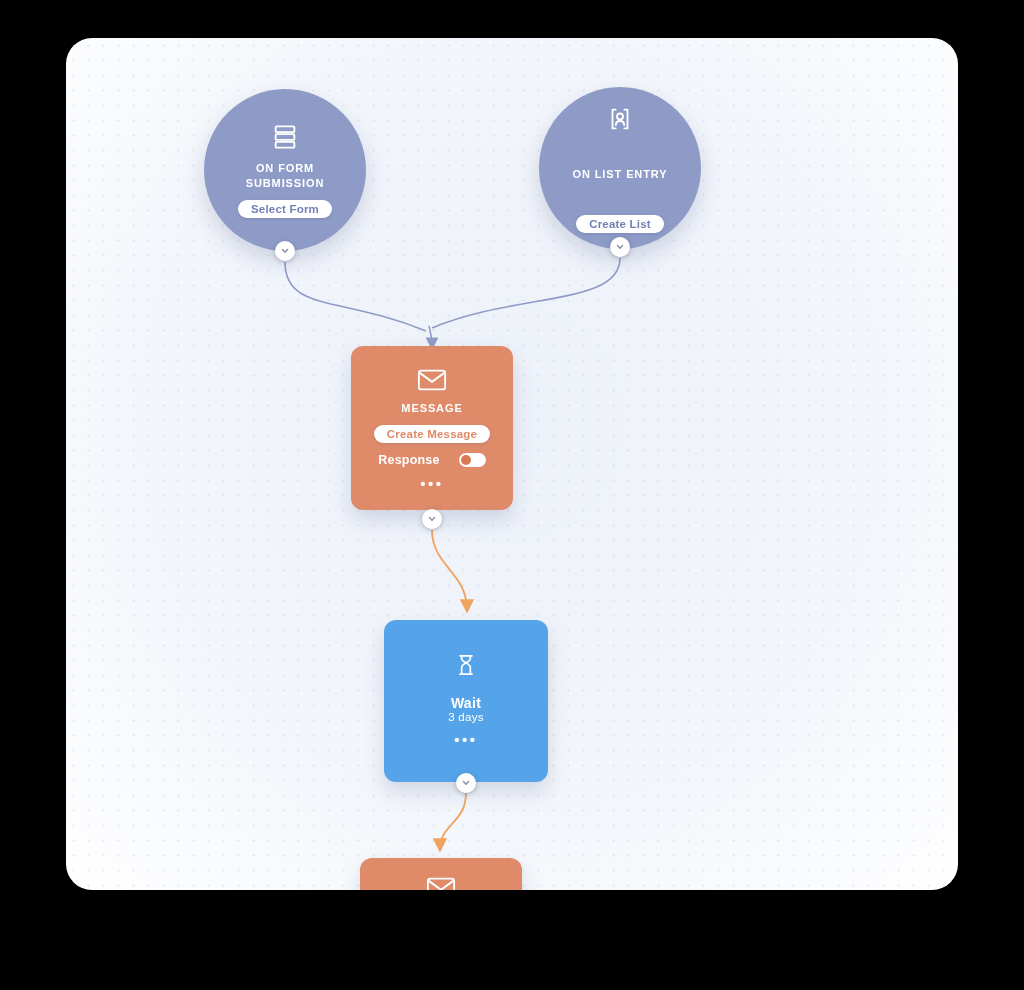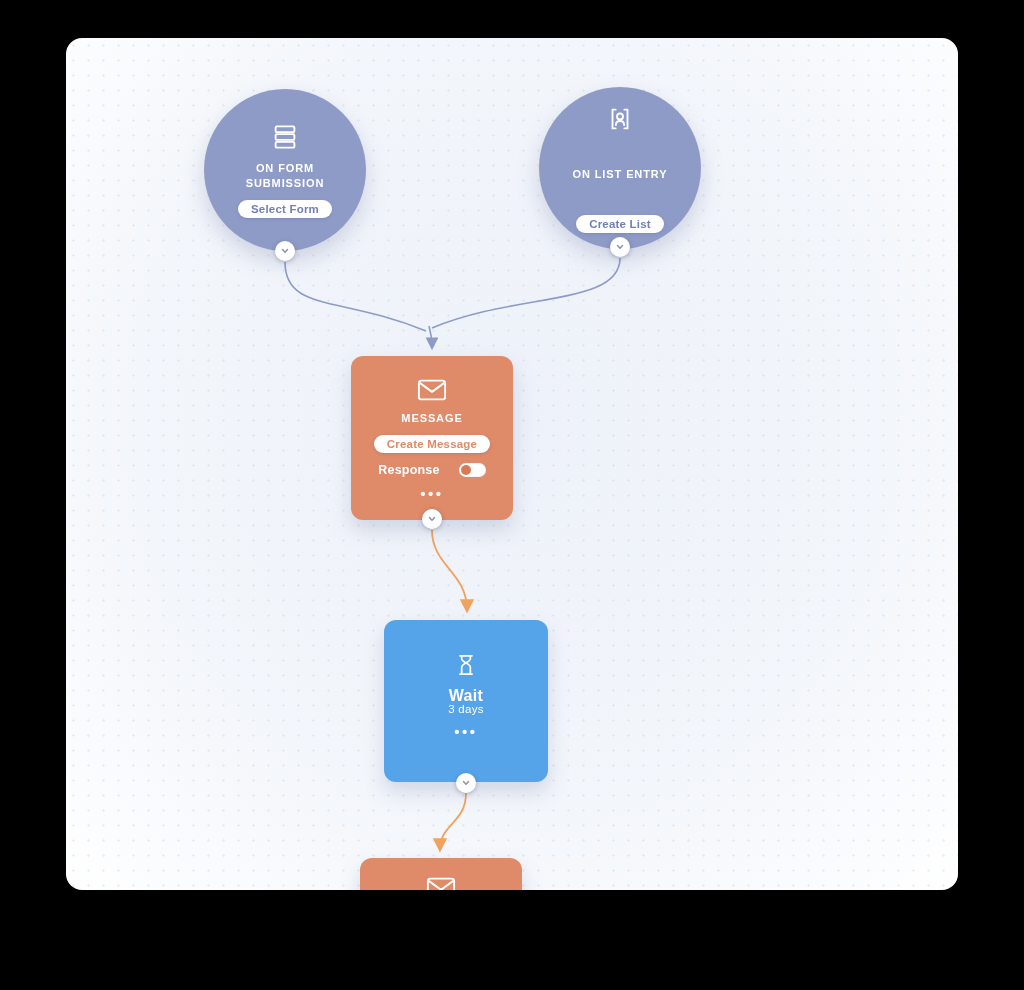--- a/index.html
+++ b/index.html
@@ -3,21 +3,21 @@
 <meta charset="utf-8">
 <style>
   * { margin:0; padding:0; box-sizing:border-box; }
   html,body { background:#000; font-family:"Liberation Sans", sans-serif; }
   .stage {
     position:relative; width:1024px; height:990px;
     background:var(--stage-bg,#000); border-radius:34px; overflow:hidden;
   }
   .card {
     position:absolute; left:66px; top:38px; width:892px; height:852px;
-    border-radius:16px; overflow:hidden;
+    border-radius:26px; overflow:hidden;
     background:radial-gradient(ellipse at 50% 45%, var(--card-center,#edf1f9) 0%, #f3f6fb 60%, #ffffff 100%);
   }
   .card::before {
     content:""; position:absolute; inset:0;
     background-image:radial-gradient(circle, #c3cde1 1px, transparent 1.35px);
     background-size:15px 15px; opacity:.32; pointer-events:none;
   }
   svg.connectors { position:absolute; left:0; top:0; width:892px; height:852px; pointer-events:none; }
   .line-trigger { stroke:var(--trigger-line); stroke-width:1.6; fill:none; }
   .line-flow { stroke:var(--flow-line); stroke-width:1.8; fill:none; }
@@ -26,32 +26,32 @@
 
   .node { position:absolute; display:flex; flex-direction:column; align-items:center; color:#fff; cursor:default; }
   .node-circle {
     width:162px; height:162px; border-radius:50%;
     background:var(--trigger); justify-content:center;
     box-shadow:0 10px 22px rgba(110,122,165,.28);
   }
   .node-rect {
     width:162px; border-radius:12px; box-shadow:0 10px 20px rgba(110,122,165,.25);
   }
-  .node-message { left:285px; top:318px; height:164px; background:var(--message); padding-top:22px; }
+  .node-message { left:285px; top:308px; height:164px; background:var(--message); padding-top:22px; }
   .node-wait    { left:318px; top:582px; width:164px; height:162px; background:var(--wait); padding-top:32px; }
   .node-message2{ left:294px; top:820px; height:164px; background:var(--message); padding-top:18px; }
 
   .node-form { left:138px; top:51px; }
   .node-list { left:473px; top:49px;gap:24px; }
 
   .node-title {
     font-size:11px; font-weight:700; letter-spacing:.9px; text-transform:uppercase;
     text-align:center; line-height:15px; max-width:118px; margin-top:9px;
   }
-  .node-title-soft { font-size:16px; font-weight:700; letter-spacing:.3px; margin-top:10px; text-transform:none; }
+  .node-title-soft { font-size:14px; font-weight:700; letter-spacing:.3px; margin-top:18px; text-transform:none; }
   .subtext { font-size:11.5px; letter-spacing:.3px; }
 
   .pill {
     margin-top:9px; border:none; border-radius:10px; background:#fff;
     font-family:"Liberation Sans",sans-serif; font-size:11.5px; font-weight:700;
     padding:3px 13px; letter-spacing:.2px; cursor:pointer;
     box-shadow:0 1px 3px rgba(80,90,130,.25);
   }
   .pill-trigger { color:var(--trigger-text); }
   .pill-message { color:var(--message); }

